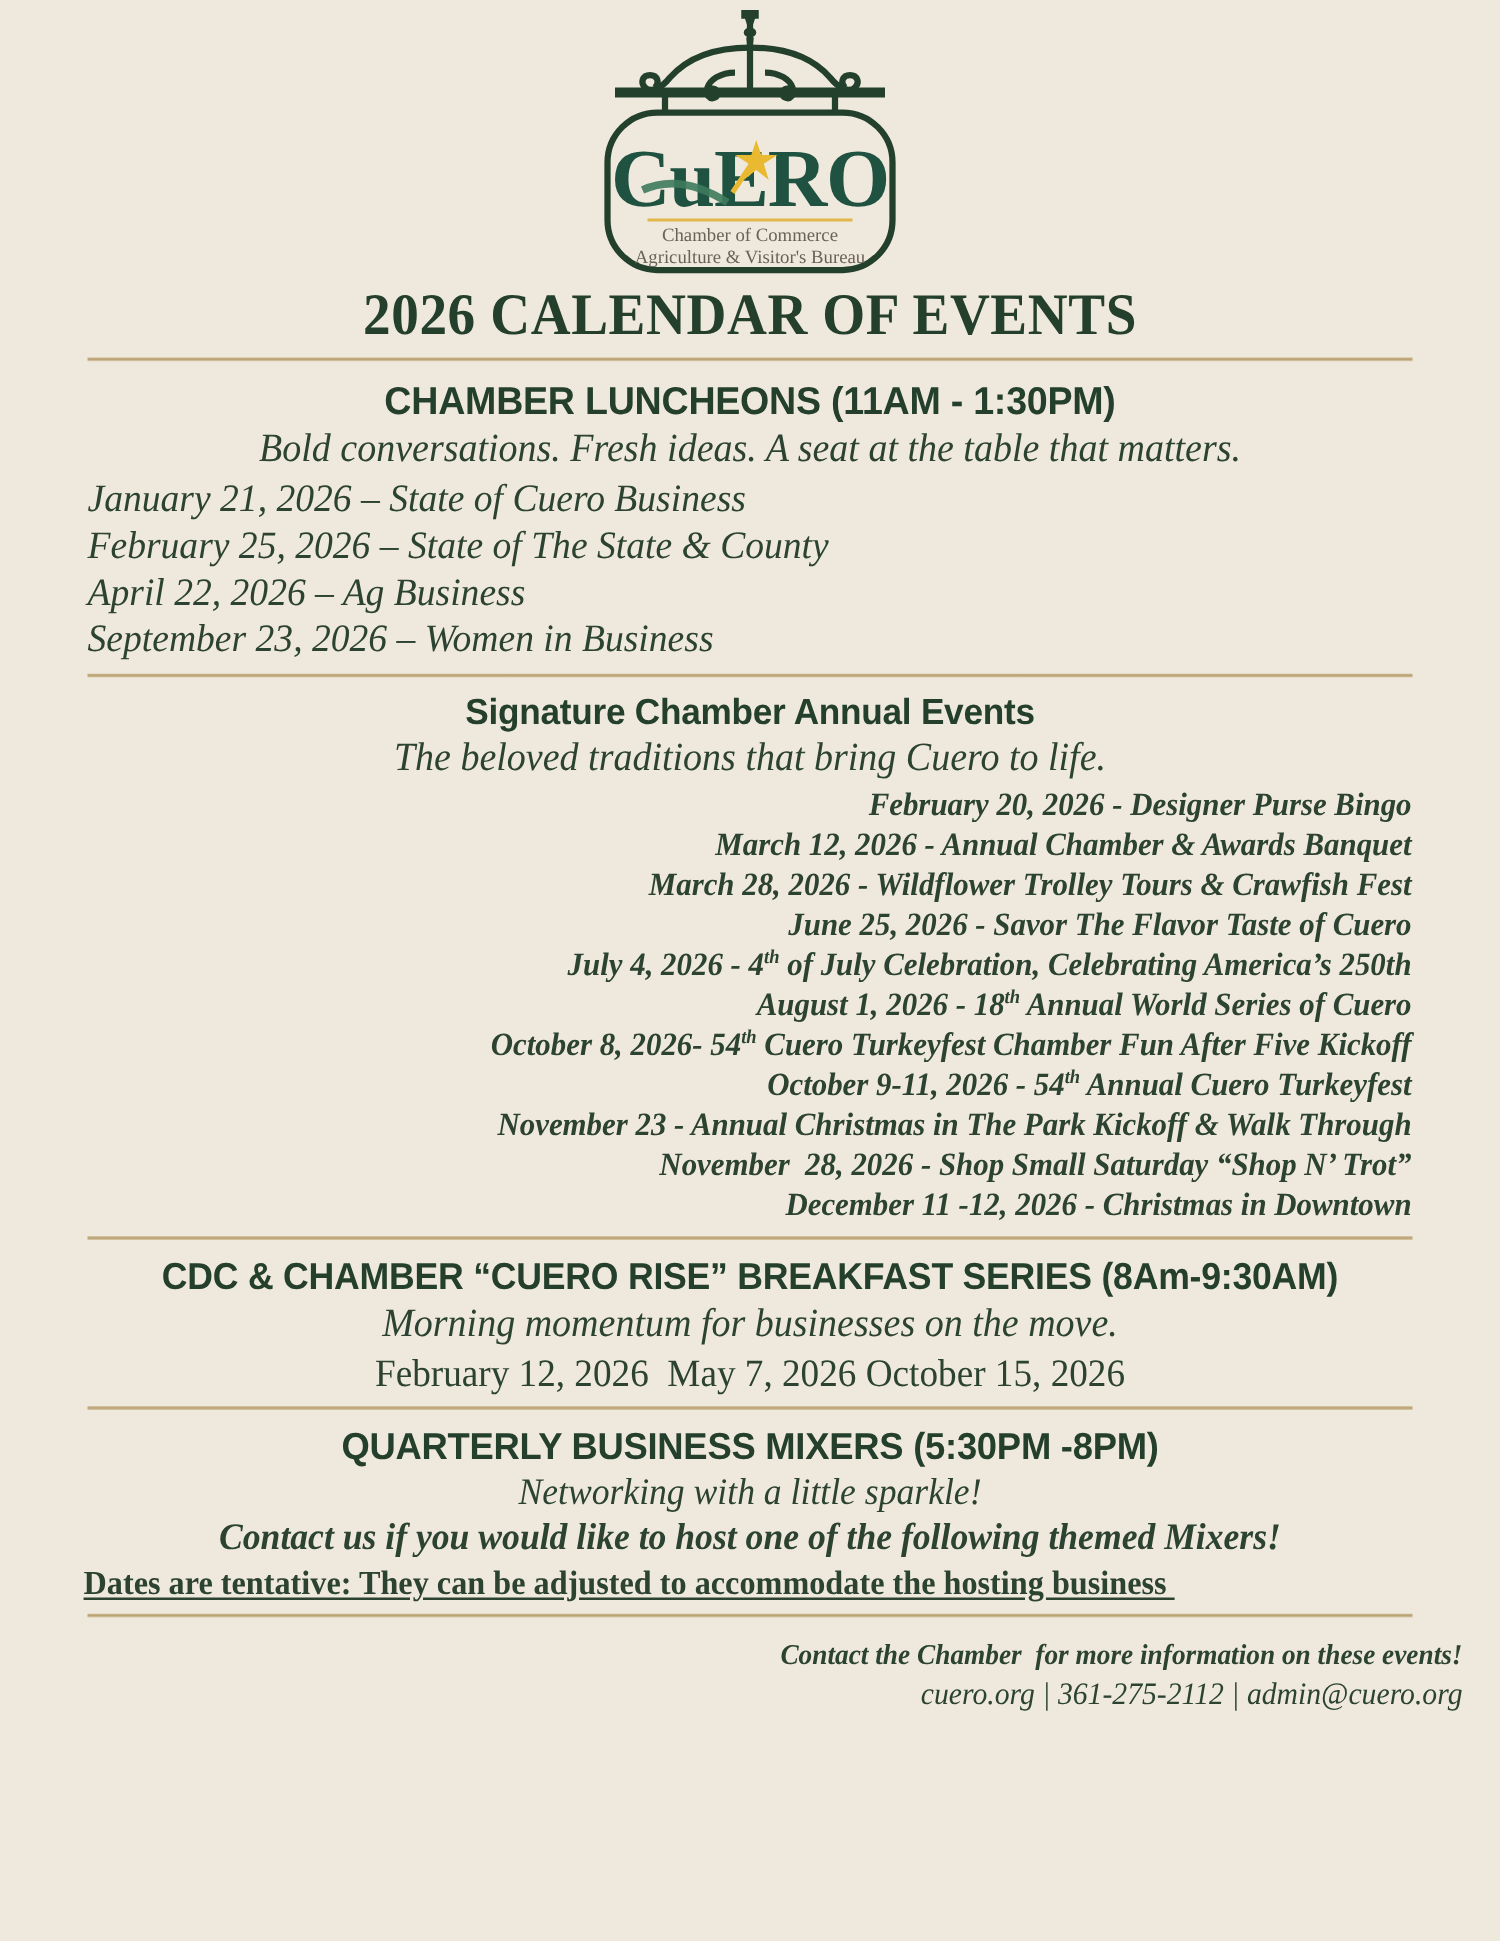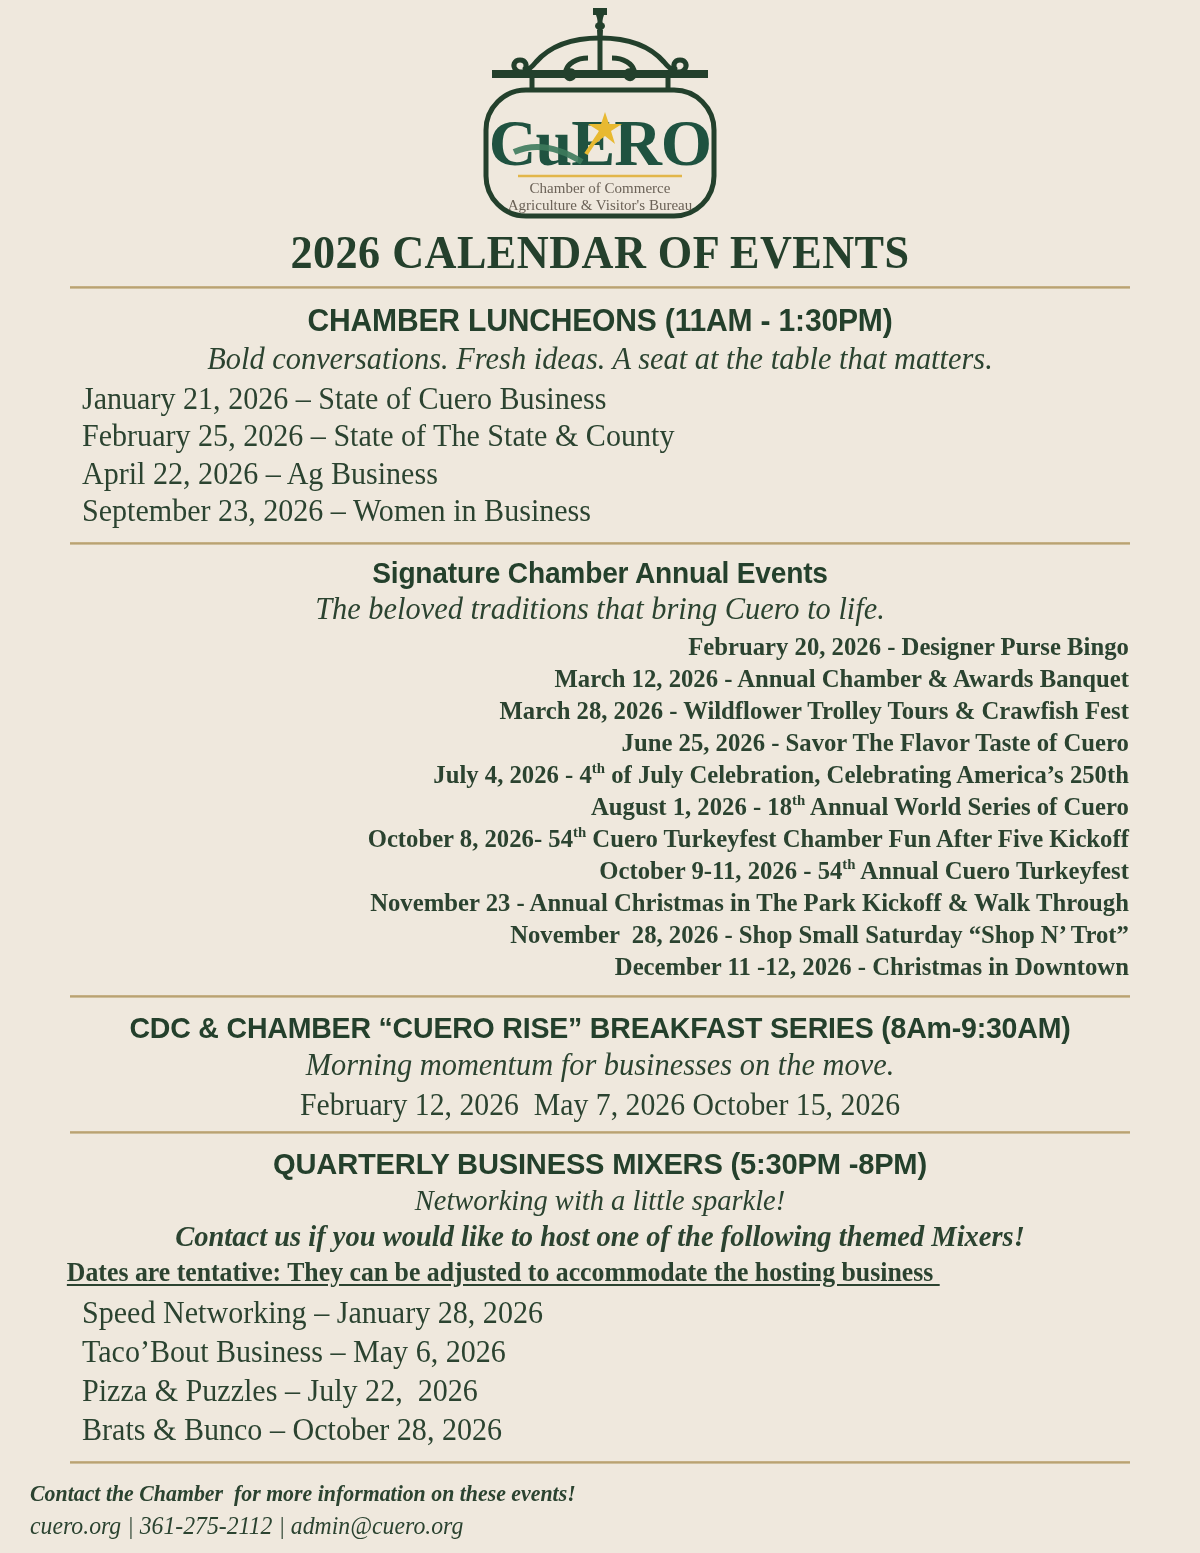--- a/index.html
+++ b/index.html
@@ -78,23 +78,24 @@
     font-size: 32px;
     color: #2b4330;
     line-height: 1.12;
     margin-top: 2px;
     transform: scaleX(0.95);
   }
   .tagline.small { font-size: 30px; }
 
   
   .list {
-    margin: 12px;
-    padding: 0 4px 0 70px;
+    margin: 0;
+    padding: 0 15px 0 70px;
     list-style: none;
+    font-style: italic;
   }
   .list li {
     font-family: "Liberation Serif", serif;
     color: #2b4330;
     white-space: pre;
   }
 
   .list.lunch li {
     font-size: 31px;
     line-height: 37.5px;
@@ -150,21 +151,21 @@
     line-height: 1.15;
     margin-top: 4px;
     white-space: pre;
     transform: scaleX(0.955);
     transform-origin: left center;
   }
   .mix-note span { text-decoration: underline; text-underline-offset: 3px; }
 
   
   .footer {
-    text-align: left;
+    text-align: right;
     margin-top: 16px;
   }
   .footer-line1 {
     font-style: italic;
     font-weight: bold;
     font-size: 23px;
     line-height: 1.25;
     white-space: pre;
     transform: scaleX(0.95);
   }
@@ -257,26 +258,20 @@
 
   <div class="sec-head h-bf">CDC &amp; CHAMBER “CUERO RISE” BREAKFAST SERIES (8Am-9:30AM)</div>
   <div class="tagline">Morning momentum for businesses on the move.</div>
   <div class="bf-dates">February 12, 2026  May 7, 2026 October 15, 2026</div>
   <div class="rule"></div>
 
   <div class="sec-head h-mix">QUARTERLY BUSINESS MIXERS (5:30PM -8PM)</div>
   <div class="tagline small">Networking with a little sparkle!</div>
   <div class="mix-contact">Contact us if you would like to host one of the following themed Mixers!</div>
   <div class="mix-note"><span>Dates are tentative: They can be adjusted to accommodate the hosting business </span></div>
-  <ul class="list mixers">
-    <li>Speed Networking – January 28, 2026</li>
-    <li>Taco’Bout Business – May 6, 2026</li>
-    <li>Pizza &amp; Puzzles – July 22,  2026</li>
-    <li>Brats &amp; Bunco – October 28, 2026</li>
-  </ul>
   <div class="rule"></div>
 
   <div class="footer">
     <div class="footer-line1">Contact the Chamber  for more information on these events!</div>
     <div class="footer-line2">cuero.org | 361-275-2112 | admin@cuero.org</div>
   </div>
 
 </div>
 
 </body></html>

